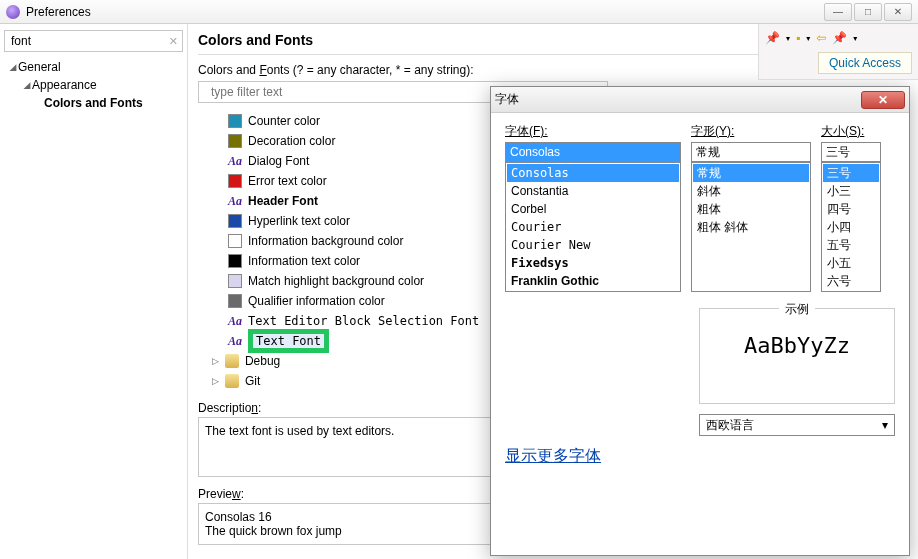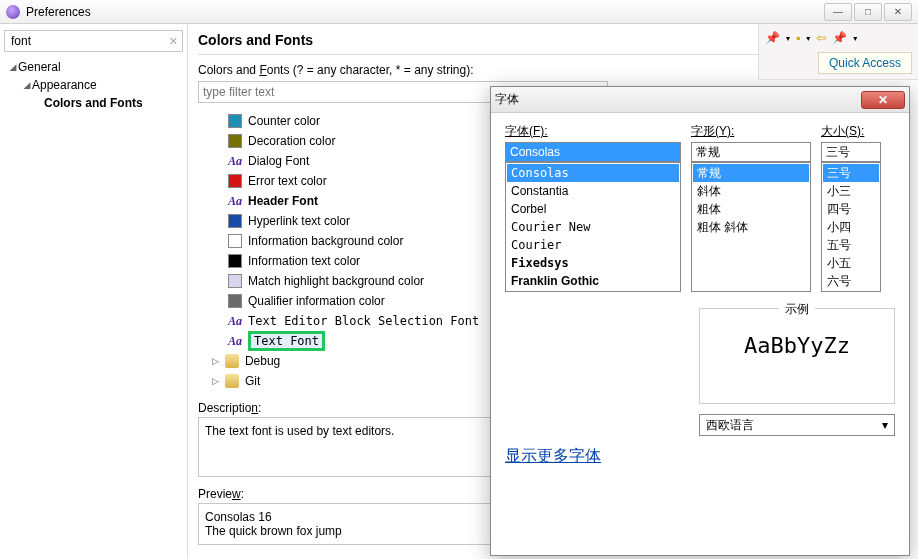--- a/index.html
+++ b/index.html
@@ -17,28 +17,28 @@
 .tree-row { display: flex; align-items: center; height: 18px; cursor: default; }
 .tree-row .twisty { width: 10px; text-align: center; font-size: 9px; color:#666; }
 .tree-row.sel { font-weight: bold; }
 .centerpane { flex: 1; padding: 8px 10px; position: relative; }
 .pagehead { display: flex; justify-content: space-between; align-items: center; border-bottom: 1px solid #ddd; padding-bottom: 6px; margin-bottom: 8px; }
 .pagehead h1 { font-size: 14px; font-weight: bold; margin: 0; }
 .navarrows { display: flex; gap: 4px; }
 .arrow { color: #f0b400; font-size: 14px; }
 .arrowd { font-size: 8px; color:#555; }
 .hint { margin-bottom: 4px; }
-.filterinput { width: 410px; height: 22px; border: 1px solid #c7c7c7; padding: 2px 4px; color:#000000; }
+.filterinput { width: 410px; height: 22px; border: 1px solid #c7c7c7; padding: 2px 12px; color:#000000; }
 .fontlist { margin-top: 8px; padding-left: 30px; }
 .fontlist .item { display: flex; align-items: center; height: 20px; gap: 6px; }
 .swatch { width: 14px; height: 14px; border:1px solid #888; }
 .aaicon { color:#4c1d95; font-style:italic; font-weight:bold; font-family:Georgia,serif; font-size:12px; }
 .fontlist .item.bold { font-weight:bold; }
 .fontlist .item.mono span.txt { font-family: Consolas, monospace; }
-.fontlist .item.sel span.txt { border:3px solid #22c55e; background:#e4eefb; padding:0 3px; }
+.fontlist .item.sel span.txt { border:5px solid #22c55e; background:#e4eefb; padding:0 3px; }
 .foldericon { width:14px; height:14px; background: linear-gradient(#f7e29a,#d9b34a); border-radius:2px; }
 .desc { margin-top: 10px; }
 .descbox { border:1px solid #c7c7c7; padding: 6px; height: 60px; margin-top:2px; }
 .previewbox { border:1px solid #c7c7c7; padding: 6px; margin-top:2px; font-family: Consolas, monospace; font-size: 16px; }
 .dialog { position: absolute; left: 490px; top: 86px; width: 420px; height: 470px; background:#fff; border:1px solid #888; box-shadow: 0 4px 20px rgba(0,0,0,.3); }
 .dialog .tb { height: 26px; background: linear-gradient(#f8f8f8,#e5e5e5); display:flex; align-items:center; justify-content:space-between; padding:4px 4px; border-bottom:1px solid #ccc; }
 .dialog .closebtn { width: 44px; height: 18px; background: linear-gradient(#e9857c,#c8483f); border:1px solid #a63a32; border-radius:3px; color:#fff; display:flex; align-items:center; justify-content:center; font-weight:bold; font-size:12px; }
 .dialog .body { padding: 10px 14px; display:flex; flex-direction:column; gap:10px; }
 .cols { display:flex; gap:10px; }
 .col { display:flex; flex-direction:column; }
@@ -191,22 +191,22 @@
   </div>
   <div class="body">
     <div class="cols">
       <div class="col" style="width:176px">
         <label><span style="text-decoration:underline">字体(F):</span></label>
         <input style="background: rgb(51, 153, 255); color: rgb(255, 255, 255);" value="Consolas">
         <div class="listbox" id="fontOptions">
             <div class="opt sel mono">Consolas</div>
             <div class="opt">Constantia</div>
             <div class="opt">Corbel</div>
+            <div class="opt mono">Courier</div>
             <div class="opt mono">Courier New</div>
-            <div class="opt mono">Courier</div>
             <div class="opt mono bold">Fixedsys</div>
             <div class="opt bold">Franklin Gothic</div>
           </div>
       </div>
       <div class="col" style="width:120px">
         <label><span style="text-decoration:underline">字形(Y):</span></label>
         <input value="常规" style="">
         <div class="listbox" id="styleOptions">
             <div class="opt sel">常规</div>
             <div class="opt">斜体</div>

